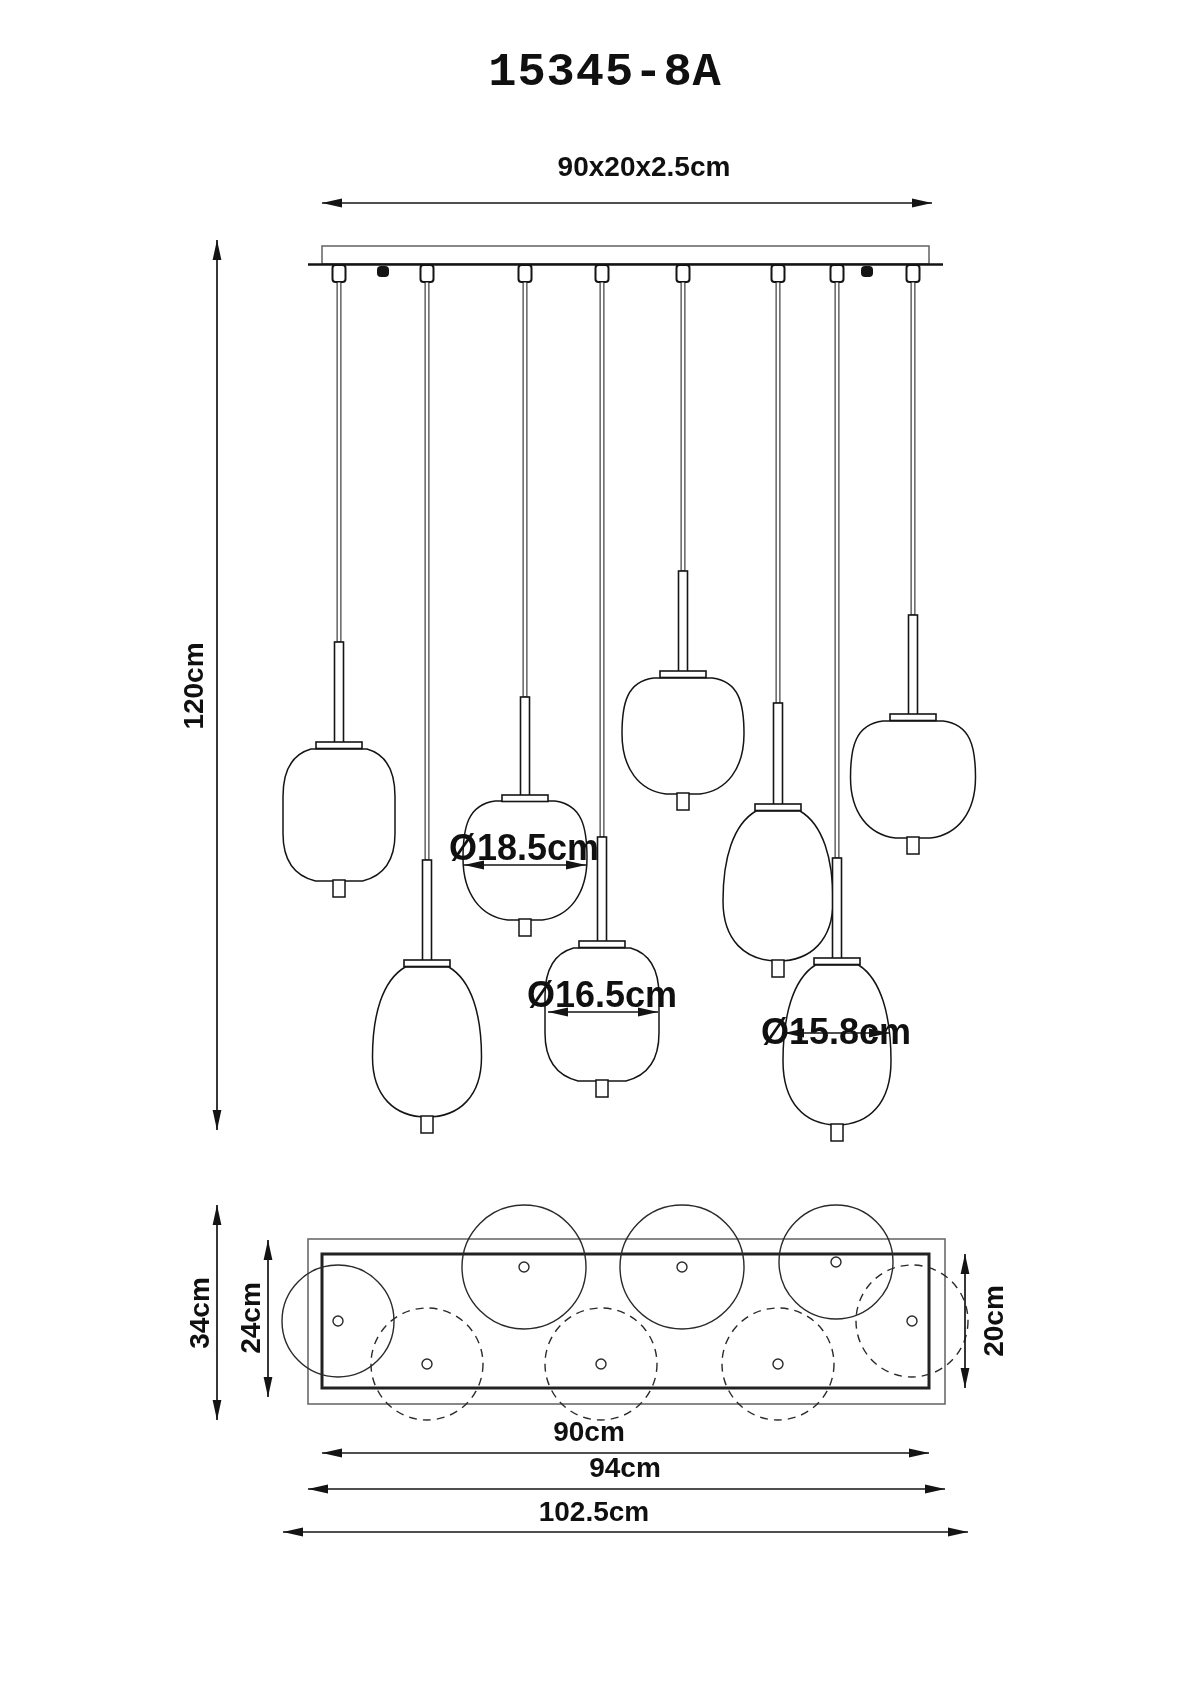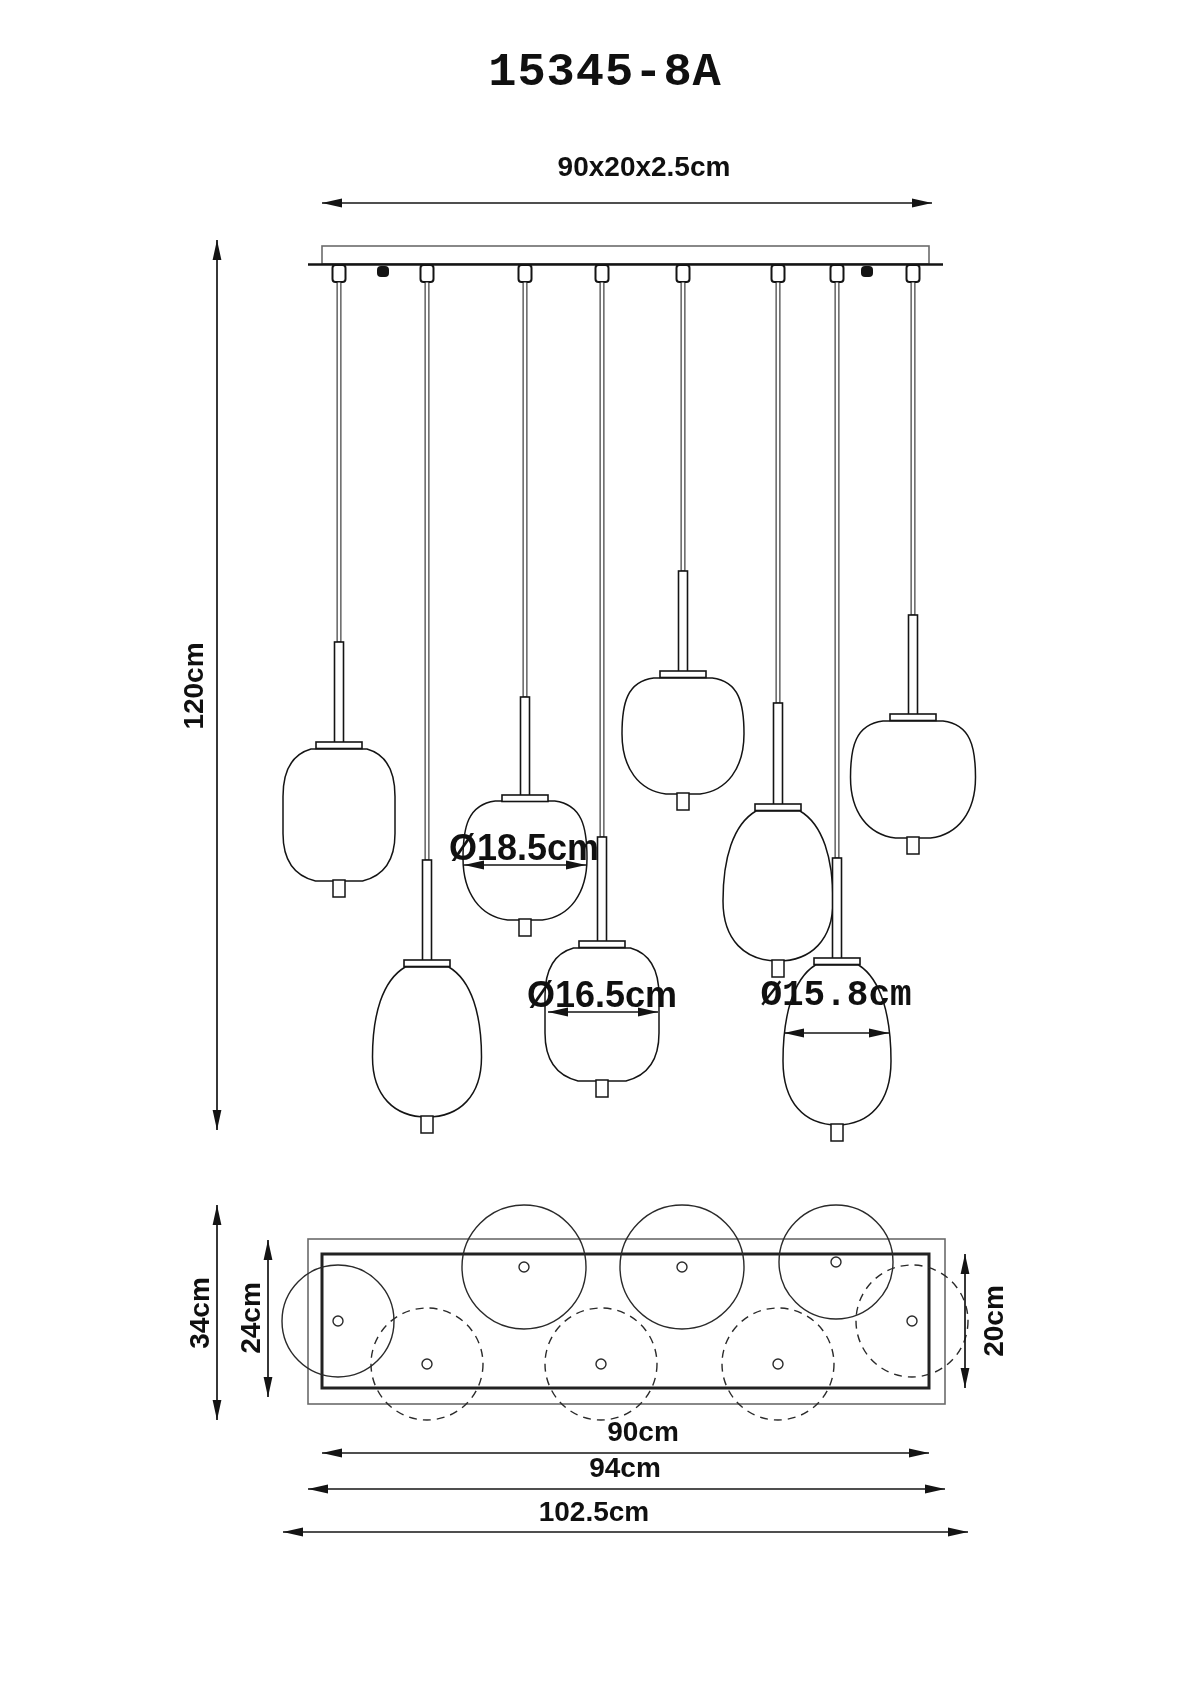--- a/index.html
+++ b/index.html
@@ -219,26 +219,26 @@
   <div class="lbl title" style="left:605px;top:72px;">15345-8A</div>
 
   <div class="lbl dim" style="left:622px;top:167px;margin-left:22px;">90x20x2.5cm</div>
 
   <div class="lbl dim rot" style="left:194px;top:686px;">120cm</div>
 
   <div class="lbl dia" style="left:524px;top:848px;">Ø18.5cm</div>
 
   <div class="lbl dia" style="left:602px;top:995px;">Ø16.5cm</div>
 
-  <div class="lbl dia" style="left:836px;top:996px;font-family:Liberation Mono, monospace;">Ø15.8cm</div>
+  <div class="lbl dia" style="left:836px;top:1032px;">Ø15.8cm</div>
 
   <div class="lbl dim rot" style="left:200px;top:1313px;">34cm</div>
 
   <div class="lbl dim rot" style="left:251px;top:1318px;">24cm</div>
 
   <div class="lbl dim rot" style="left:994px;top:1321px;">20cm</div>
 
-  <div class="lbl dim" style="left:643px;top:1432px;">90cm</div>
+  <div class="lbl dim" style="left:589px;top:1432px;">90cm</div>
 
   <div class="lbl dim" style="left:625px;top:1468px;">94cm</div>
 
   <div class="lbl dim" style="left:594px;top:1512px;">102.5cm</div>
 </div>
 
 </body></html>

